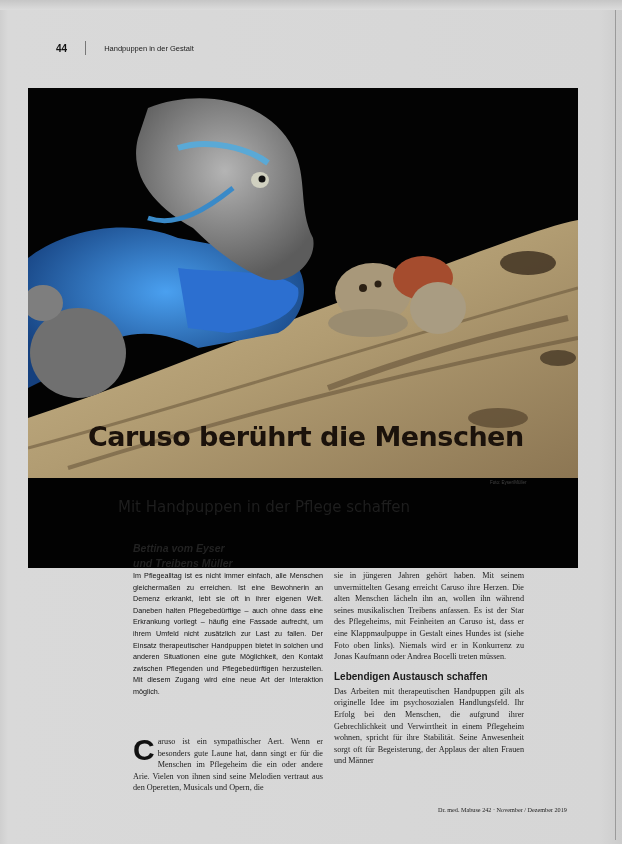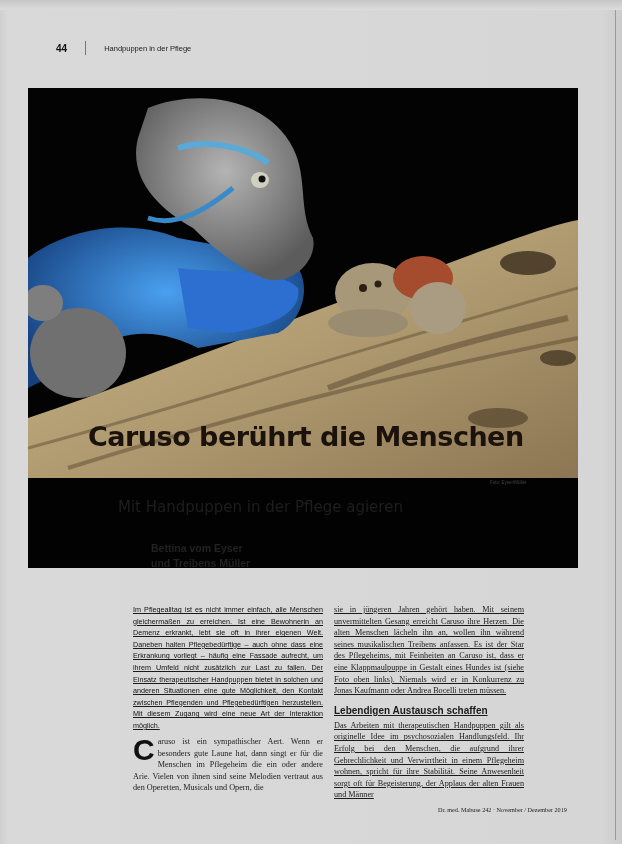--- a/index.html
+++ b/index.html
@@ -45,26 +45,26 @@
   .photo-credit {
     position: absolute; left: 490px; top: 480px;
     font-size: 4.5px; color: #444;
   }
   .subtitle {
     position: absolute; left: 118px; top: 498px;
     font-size: 15px; color: #1e1e1e;
     font-family: "DejaVu Sans", sans-serif;
   }
   .authors {
-    position: absolute; left: 151px; top: 541px;
-    font-size: 10.5px; font-weight: bold; color: #222;
+    position: absolute; left: 133px; top: 541px;
+    font-size: 10.5px; font-style: italic; font-weight: bold; color: #222;
     line-height: 15px;
   }
   .col {
-    position: absolute; top: 604px; width: 190px; text-decoration: underline;
+    position: absolute; top: 570px; width: 190px;
   }
   .col-left { left: 133px; }
   .col-right { left: 334px; }
   .intro {
     font-size: 7.2px; line-height: 11.6px; color: #111;
     text-align: justify;
   }
   .serif-body {
     font-family: "Liberation Serif", serif;
     font-size: 8.2px; line-height: 11.6px; color: #1c1c1c;
@@ -89,21 +89,21 @@
 </head>
 <body>
 
 <div class="page">
   <div class="top-shade"></div>
   <div class="page-edge"></div>
 
   <div class="running-head">
     <span class="page-number">44</span>
     <span class="rh-sep"></span>
-    <span class="rh-title">Handpuppen in der Pflege</span>
+    <span class="rh-title">Handpuppen in der Gestalt</span>
   </div>
 
   <div class="hero">
     <svg width="550" height="390" viewBox="0 0 550 390">
       <defs>
         <linearGradient id="wood" x1="0" y1="0" x2="1" y2="1">
           <stop offset="0" stop-color="#cdb98e"></stop>
           <stop offset="0.5" stop-color="#b19c72"></stop>
           <stop offset="1" stop-color="#8c7653"></stop>
         </linearGradient>
@@ -144,21 +144,21 @@
       <ellipse cx="410" cy="220" rx="28" ry="26" fill="#a99c82"></ellipse>
       <ellipse cx="340" cy="235" rx="40" ry="14" fill="#9a8c70"></ellipse>
       <circle cx="335" cy="200" r="4" fill="#2b2014"></circle>
       <circle cx="350" cy="196" r="3.5" fill="#2b2014"></circle>
     </svg>
     <div class="hero-title">Caruso berührt die Menschen</div>
   </div>
 
   <div class="photo-credit">Foto: Eyser/Müller</div>
 
-  <div class="subtitle">Mit Handpuppen in der Pflege agieren</div>
+  <div class="subtitle">Mit Handpuppen in der Pflege schaffen</div>
 
   <div class="authors">
     <div>Bettina vom Eyser</div>
     <div>und Treibens Müller</div>
   </div>
 
   <div class="col col-left">
     <div class="intro">Im Pflegealltag ist es nicht immer einfach, alle Menschen gleichermaßen zu erreichen. Ist eine Bewohnerin an Demenz erkrankt, lebt sie oft in ihrer eigenen Welt. Daneben halten Pflegebedürftige – auch ohne dass eine Erkrankung vorliegt – häufig eine Fassade aufrecht, um ihrem Umfeld nicht zusätzlich zur Last zu fallen. Der Einsatz therapeutischer Handpuppen bietet in solchen und anderen Situationen eine gute Möglichkeit, den Kontakt zwischen Pflegenden und Pflegebedürftigen herzustellen. Mit diesem Zugang wird eine neue Art der Interaktion möglich.</div>
   </div>
 

